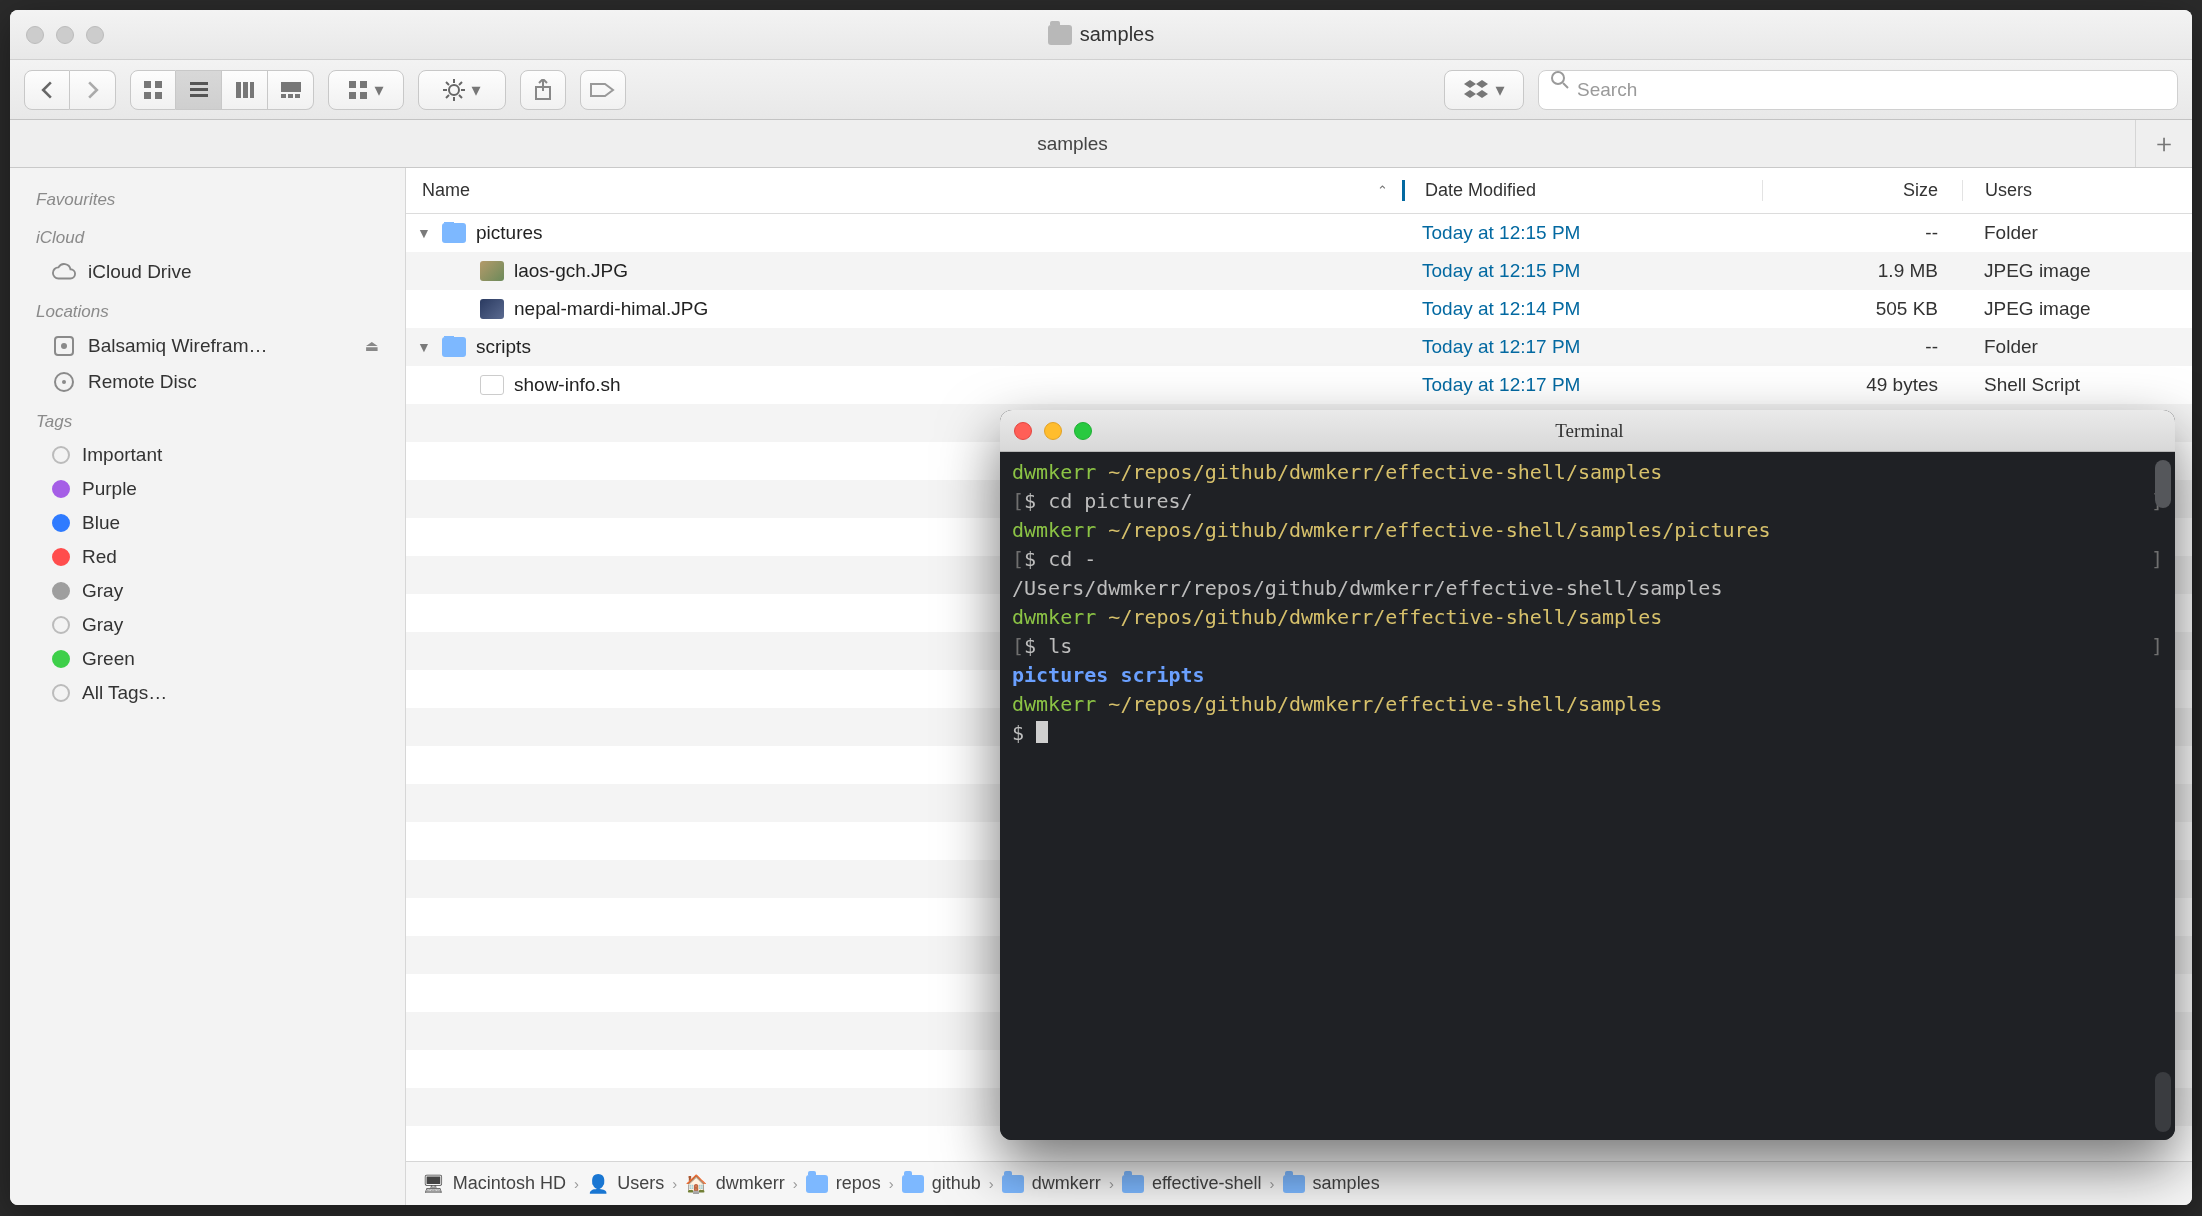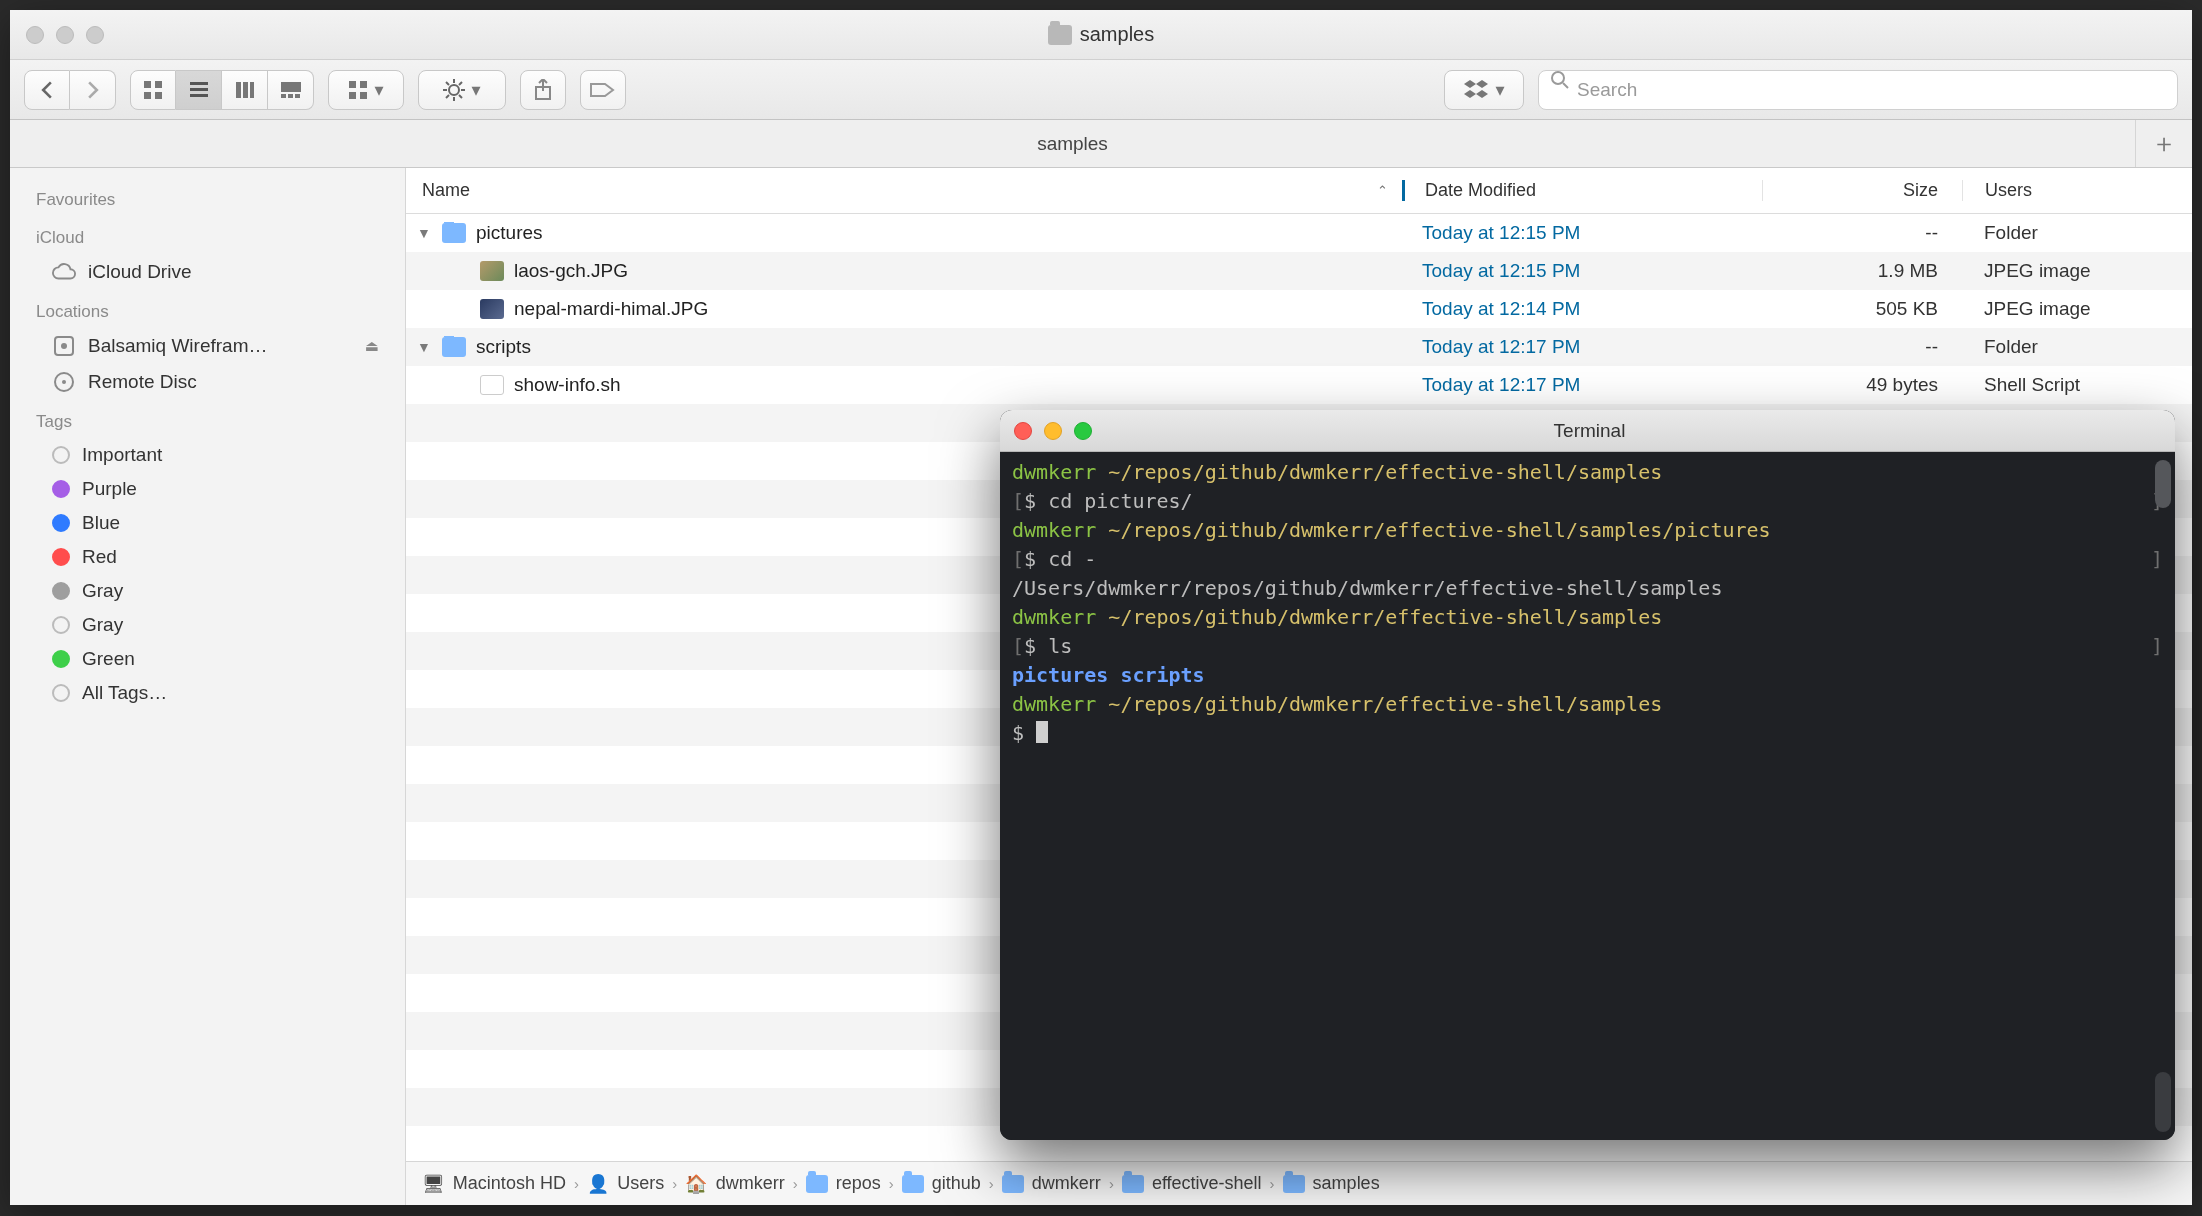--- a/index.html
+++ b/index.html
@@ -9,21 +9,21 @@
   background: #2b2b2b;
   width: 2202px; height: 1216px;
   overflow: hidden;
   position: relative;
 }
 .finder {
   position: absolute;
   left: 10px; top: 10px;
   width: 2182px; height: 1195px;
   background: #f6f6f6;
-  border-radius: 0;
+  border-radius: 8px;
   overflow: hidden;
   box-shadow: 0 10px 40px rgba(0,0,0,.4);
   display: flex; flex-direction: column;
 }
 
 .titlebar {
   height: 50px;
   background: linear-gradient(#f3f3f3,#e8e8e8);
   display: flex; align-items: center;
   border-bottom: 1px solid #d0d0d0;
@@ -76,21 +76,21 @@
 }
 .tab { flex:1; display:flex; align-items:center; justify-content:center; font-size:19px; color:#444; border-right:1px solid #d5d5d5; }
 .tab-plus { width:56px; display:flex; align-items:center; justify-content:center; color:#777; font-size:26px; }
 
 
 .main { flex:1; display:flex; min-height:0; }
 .sidebar {
   width:396px; background:#f3f3f3; border-right:1px solid #d6d6d6;
   padding:10px 0 0 0; overflow:auto; font-size:19px;
 }
-.sb-head { color:#8a8a8a; font-size:17px; padding:12px 26px 6px; font-weight:500; }
+.sb-head { color:#8a8a8a; font-size:17px; padding:12px 26px 6px; font-weight:500;font-style:italic; }
 .sb-item { display:flex; align-items:center; gap:12px; padding:6px 26px 6px 42px; color:#333; }
 .sb-item .dot { width:18px; height:18px; border-radius:50%; border:2px solid #bbb; }
 .dot.blue{background:#2f7bff;border-color:#2f7bff}
 .dot.purple{background:#a55ee6;border-color:#a55ee6}
 .dot.red{background:#ff4d4d;border-color:#ff4d4d}
 .dot.gray{background:#9e9e9e;border-color:#9e9e9e}
 .dot.green{background:#3ecf4a;border-color:#3ecf4a}
 .sb-icon { width:24px; height:24px; display:inline-flex; align-items:center; justify-content:center; color:#6f6f6f; }
 .eject { margin-left:auto; color:#888; font-size:15px; }
 
@@ -154,21 +154,21 @@
   height:42px; background:linear-gradient(#eaeaea,#d8d8d8);
   display:flex; align-items:center; position:relative;
   border-bottom:1px solid #b8b8b8;
 }
 .term-title .lights { padding-left:14px; gap:12px; }
 .tl-red{background:#ff5f57;border-color:#e24640}
 .tl-yel{background:#ffbd2e;border-color:#e1a128}
 .tl-grn{background:#28c940;border-color:#1faf34}
 .term-title-text {
   position:absolute; left:4px; right:0; text-align:center;
-  font-size:19px; color:#333; pointer-events:none;
+  font-size:19px; color:#333; pointer-events:none;font-family:Liberation Serif, serif;
 }
 .term-body {
   flex:1; background:#1f2125; color:#ddd;
   font-family: ui-monospace, "SF Mono", Menlo, Consolas, monospace;
   font-size:20px; line-height:1.45;
   padding:6px 12px; position:relative; white-space:pre;
 }
 .t-green{color:#8cc445}
 .t-yellow{color:#d7c16b}
 .t-gray{color:#bdbdbd}

